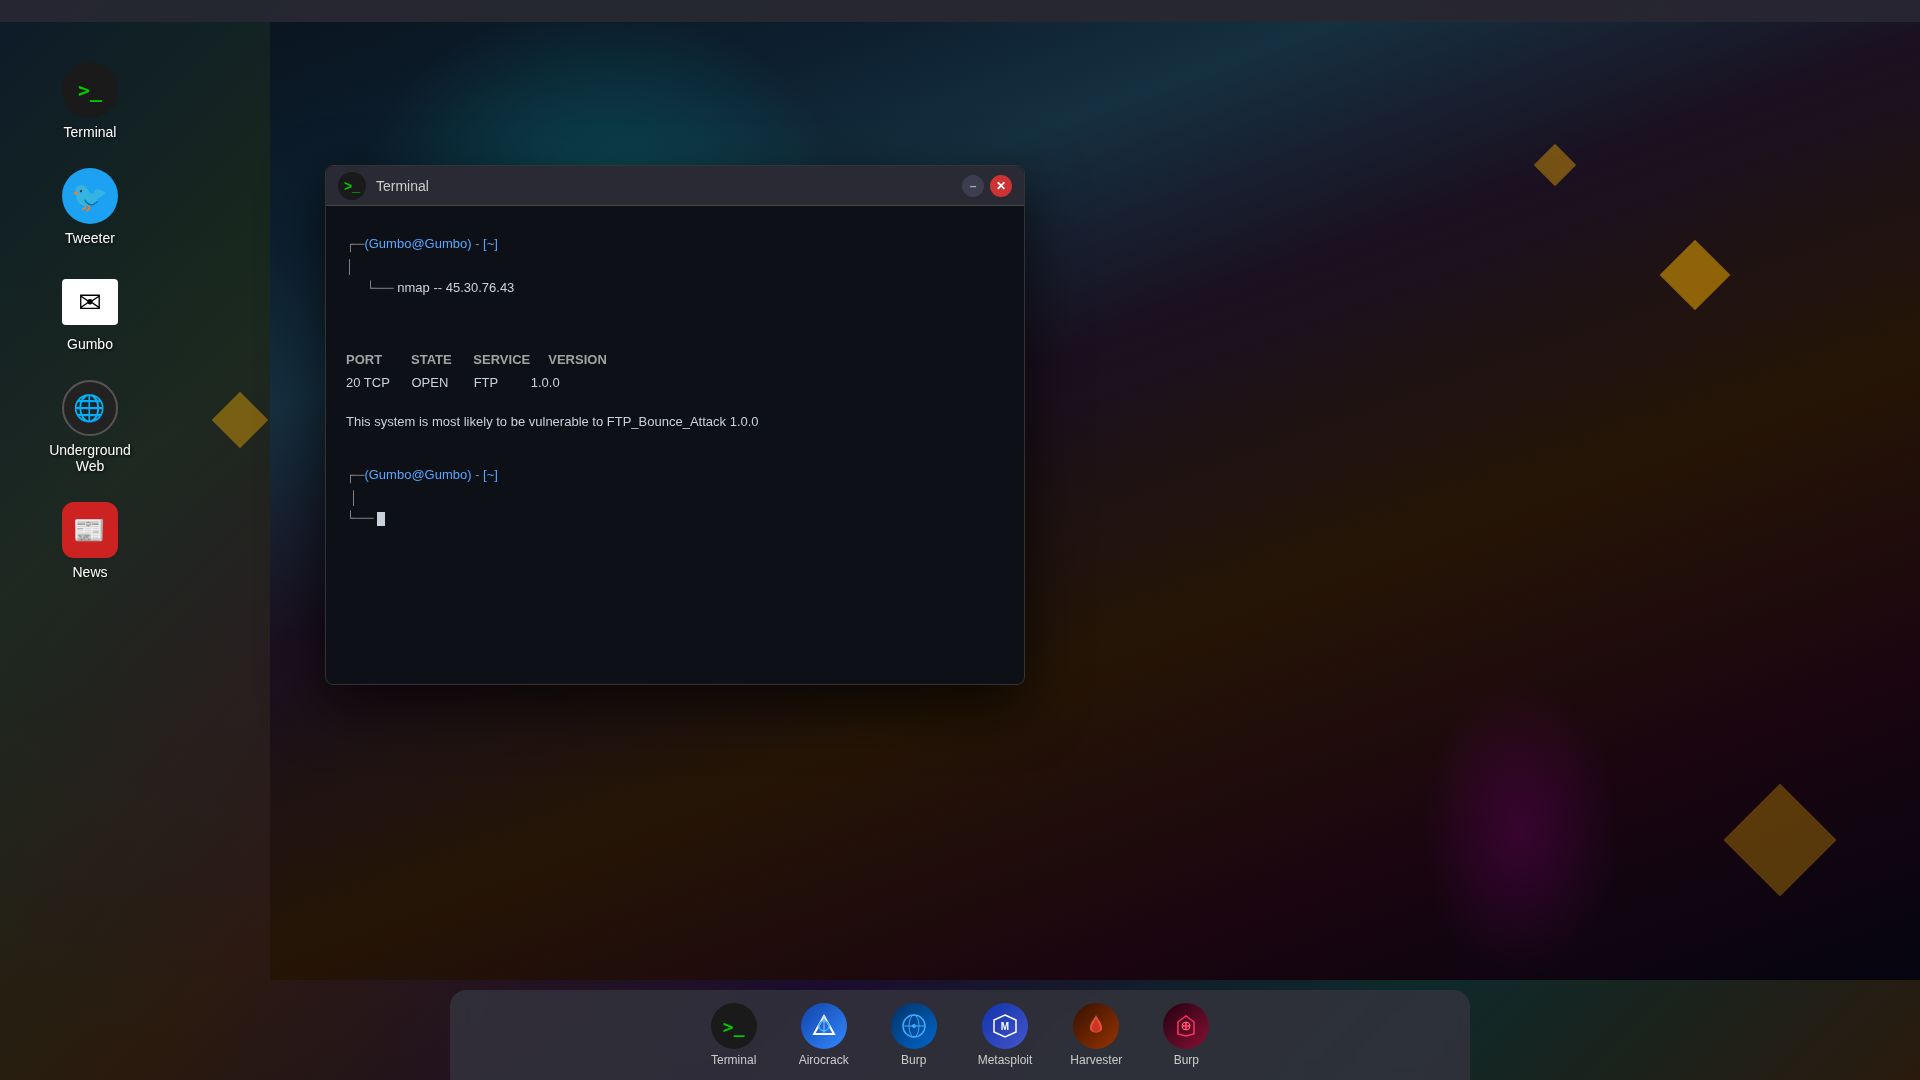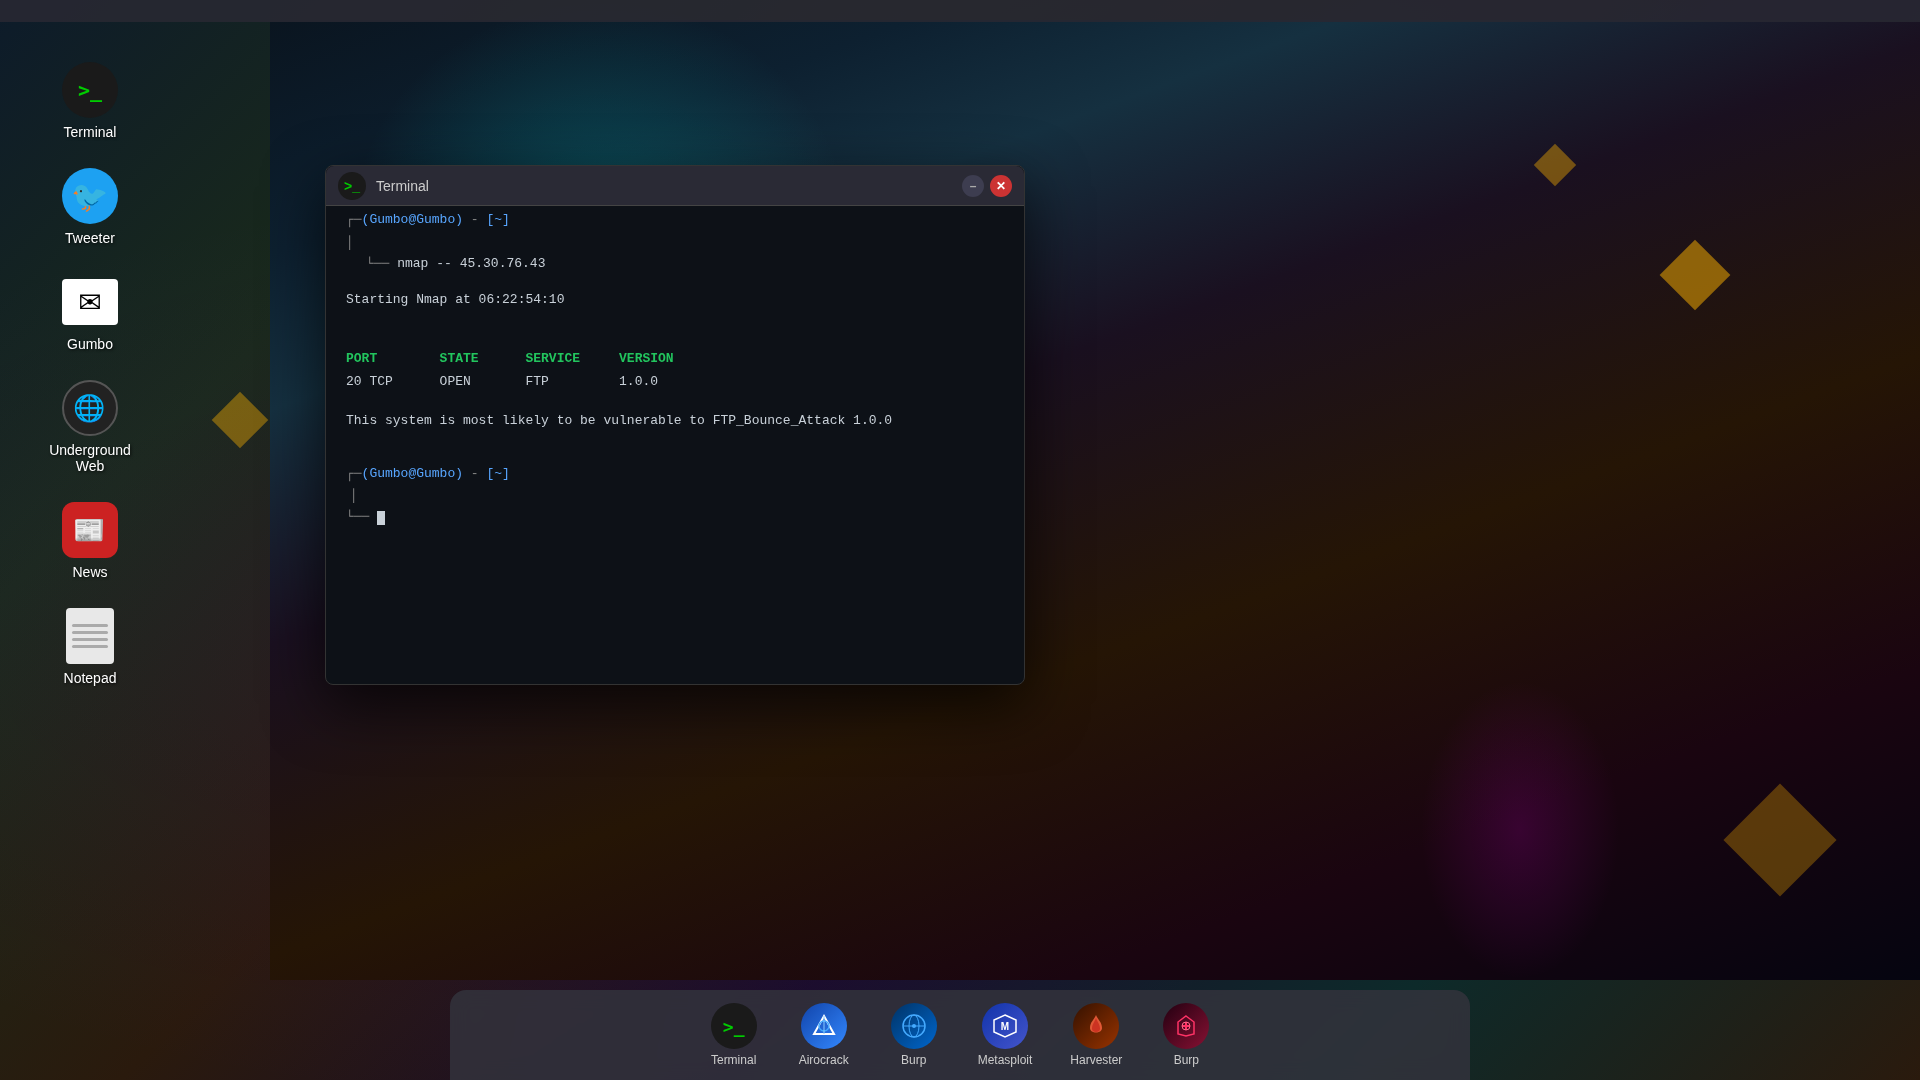--- a/index.html
+++ b/index.html
@@ -156,22 +156,22 @@
       justify-content: center;
       font-size: 12px;
       font-weight: bold;
     }
 
     .btn-minimize { background: #3d3d50; color: #aaa; }
     .btn-close { background: #cc3333; color: white; }
 
     .terminal-body {
       flex: 1;
-      padding: 4px 20px;
-      font-family: Liberation Mono, monospace;
+      padding: 28px 20px;
+      font-family: Liberation Sans, sans-serif;
       font-size: 13px;
       color: #c9d1d9;
       overflow-y: auto;
       line-height: 1.6;
     }
 
     .terminal-body .prompt-line {
       color: #c9d1d9;
       margin-bottom: 2px;
     }
@@ -181,21 +181,21 @@
       color: #c9d1d9;
       margin-bottom: 8px;
     }
 
     .terminal-body .output-line {
       color: #c9d1d9;
       margin-bottom: 2px;
     }
 
     .terminal-body .table-header {
-      color: #22c55e;
+      color: #a3a3a3;
       font-weight: bold;
     }
 
     .terminal-body .cursor {
       display: inline-block;
       width: 8px;
       height: 14px;
       background: #c9d1d9;
       animation: blink 1s infinite;
       vertical-align: middle;
@@ -402,31 +402,20 @@
     <span class="icon-label">Underground Web</span>
   </div>
 
   <div class="desktop-icon">
     <div class="icon-img">
       <div class="news-icon-container">📰</div>
     </div>
     <span class="icon-label">News</span>
   </div>
 
-  <div class="desktop-icon">
-    <div class="icon-img">
-      <div class="notepad-icon-container">
-        <div class="notepad-line"></div>
-        <div class="notepad-line"></div>
-        <div class="notepad-line"></div>
-        <div class="notepad-line"></div>
-      </div>
-    </div>
-    <span class="icon-label">Notepad</span>
-  </div>
 
 </div>
 
 <div class="terminal-window">
   <div class="terminal-titlebar">
     <div class="terminal-titlebar-icon">
       <span>&gt;_</span>
     </div>
     <span class="terminal-title">Terminal</span>
     <div class="terminal-controls">
@@ -438,21 +427,20 @@
     <div class="prompt-line">
       <span style="color:#888;">┌─</span><span style="color:#58a6ff;">(Gumbo@Gumbo)</span><span style="color:#888;"> - </span><span style="color:#58a6ff;">[~]</span>
     </div>
     <div style="display:flex;">
       <span style="color:#888;">│</span>
     </div>
     <div class="cmd-line">
       <span style="color:#888;">└──</span> <span>nmap -- 45.30.76.43</span>
     </div>
     <div style="height:8px;"></div>
-    <div class="output-line">Starting Nmap at 06:22:54:10</div>
     <div style="height:12px;"></div>
     <div style="height:12px;"></div>
     <div style="height:12px;"></div>
     <div class="output-line table-header">PORT&nbsp;&nbsp;&nbsp;&nbsp;&nbsp;&nbsp;&nbsp;&nbsp;STATE&nbsp;&nbsp;&nbsp;&nbsp;&nbsp;&nbsp;SERVICE&nbsp;&nbsp;&nbsp;&nbsp;&nbsp;VERSION</div>
     <div class="output-line">20 TCP&nbsp;&nbsp;&nbsp;&nbsp;&nbsp;&nbsp;OPEN&nbsp;&nbsp;&nbsp;&nbsp;&nbsp;&nbsp;&nbsp;FTP&nbsp;&nbsp;&nbsp;&nbsp;&nbsp;&nbsp;&nbsp;&nbsp;&nbsp;1.0.0</div>
     <div style="height:16px;"></div>
     <div class="output-line">This system is most likely to be vulnerable to FTP_Bounce_Attack 1.0.0</div>
     <div style="height:30px;"></div>
     <div class="prompt-line">
       <span style="color:#888;">┌─</span><span style="color:#58a6ff;">(Gumbo@Gumbo)</span><span style="color:#888;"> - </span><span style="color:#58a6ff;">[~]</span>

